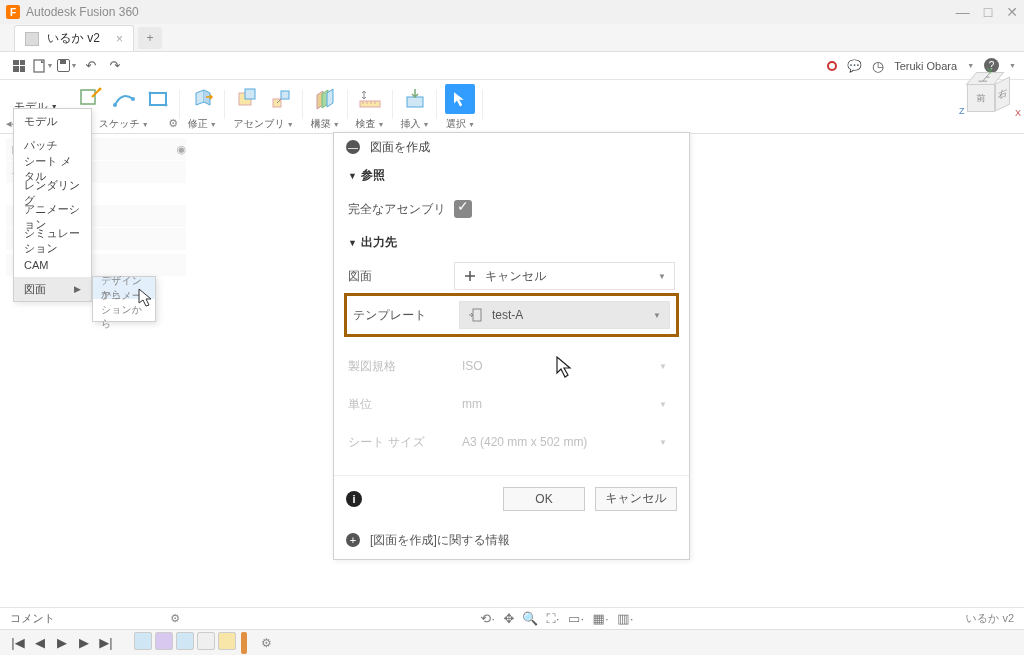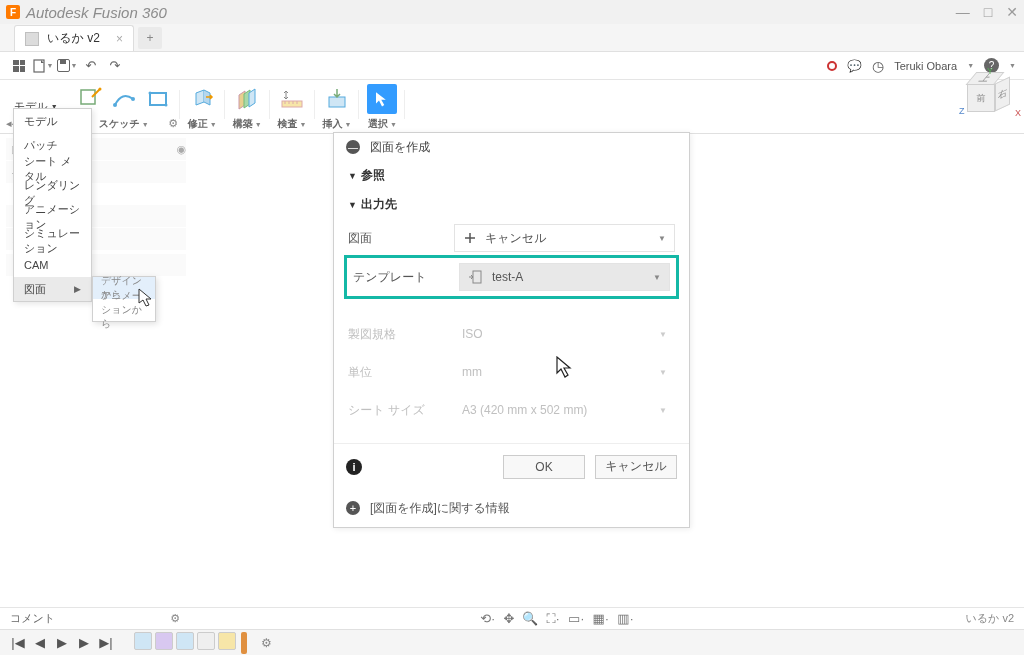--- a/index.html
+++ b/index.html
@@ -1,35 +1,35 @@
 <!DOCTYPE html>
 <html><head>
   <meta charset="utf-8">
   <style>
     * { margin: 0; padding: 0; box-sizing: border-box; font-family: "Meiryo UI","Segoe UI",sans-serif; }
     body { width: 1024px; height: 655px; background: #fff; overflow: hidden; position: relative; font-size: 12px; color: #333; }
     .titlebar { height: 24px; background: #f1f1f1; display: flex; align-items: center; padding: 0 6px; }
     .titlebar .f-icon { width: 14px; height: 14px; background: #ff7a00; color: #fff; font-weight: bold; font-size: 10px; display: flex; align-items: center; justify-content: center; border-radius: 2px; margin-right: 6px; }
-    .titlebar-text { color: #8c8c8c; font-size: 15px; flex: 1; font-style: italic; }
+    .titlebar-text { color: #8c8c8c; font-size: 12px; flex: 1; }
     .win-ctl { display: flex; gap: 14px; color: #9a9a9a; }
     .win-ctl span { font-size: 14px; }
     .tabsrow { height: 28px; background: #f5f5f5; border-bottom: 1px solid #e0e0e0; display: flex; align-items: flex-end; }
     .spacer-left { width: 14px; }
     .doc-tab { height: 26px; background: #fff; border: 1px solid #ddd; border-bottom: none; border-radius: 3px 3px 0 0; display: flex; align-items: center; padding: 0 10px; gap: 8px; min-width: 120px; }
     .doc-tab .d-icon { width: 14px; height: 14px; background: #dcdcdc; border: 1px solid #bfbfbf; }
     .doc-tab .x { color: #aaa; margin-left: auto; font-size: 12px; }
     .plus-tab { width: 24px; height: 22px; display: flex; align-items: center; justify-content: center; color: #888; background: #eaeaea; margin-left: 4px; border-radius: 2px; margin-bottom: 2px; }
     .quickbar { height: 28px; border-bottom: 1px solid #e5e5e5; display: flex; align-items: center; padding: 0 8px; gap: 2px; }
     .qb { width: 22px; height: 22px; display: flex; align-items: center; justify-content: center; color: #666; font-size: 13px; }
     .qb.grid .g { width: 12px; height: 12px; display: grid; grid-template-columns: 1fr 1fr; grid-template-rows: 1fr 1fr; gap: 1px; }
     .qb.grid .g div { background: #666; }
     .save-ic { width: 13px; height: 13px; border: 1.5px solid #666; border-radius: 2px; position: relative; }
     .save-ic::after { content: ""; position: absolute; top: 0; left: 2px; width: 6px; height: 4px; background: #666; }
     .toolbar { height: 54px; background: #fff; border-bottom: 1px solid #e0e0e0; display: flex; align-items: stretch; padding: 0 4px; }
-    .tgrp { display: flex; flex-direction: column; align-items: center; justify-content: space-between; padding: 2px 8px 0; position: relative; font-weight: bold; }
+    .tgrp { display: flex; flex-direction: column; align-items: center; justify-content: space-between; padding: 2px 8px 0; position: relative; }
     .tgrp::after { content: ""; position: absolute; right: 0; top: 10px; bottom: 14px; width: 1px; background: #eee; }
     .ticons { display: flex; gap: 6px; height: 34px; align-items: center; }
     .ticon { width: 28px; height: 28px; display: flex; align-items: center; justify-content: center; }
     .ticon svg, .ticon .shape { width: 24px; height: 24px; }
     .tlabel { font-size: 10px; color: #666; display: flex; align-items: center; gap: 2px; padding-bottom: 2px; }
     .tlabel .car { font-size: 7px; color: #888; }
     .model-btn { display: flex; align-items: center; gap: 3px; padding: 0 10px; color: #444; font-size: 11px; align-self: center; }
     .select-tool { width: 30px; height: 30px; display: flex; align-items: center; justify-content: center; background: #339cff; border-radius: 2px; }
     .browser-area { position: absolute; left: 6px; top: 112px; width: 180px; }
     .browser-head { height: 22px; display: flex; align-items: center; gap: 4px; padding-right: 8px; font-size: 11px; }
@@ -56,21 +56,21 @@
     .dlg-title { font-size: 12px; color: #444; }
     .sect { padding: 6px 14px; }
     .sect-h { font-size: 12px; font-weight: bold; color: #333; display: flex; align-items: center; gap: 4px; }
     .sect-h .tri { font-size: 9px; }
     .row { display: flex; align-items: center; height: 38px; padding: 0 14px; gap: 8px; }
     .rlbl { width: 98px; font-size: 12px; color: #555; }
     .rlbl.dis { color: #c0c0c0; }
     .rval { flex: 1; height: 28px; border: 1px solid #e3e3e3; display: flex; align-items: center; padding: 0 8px; gap: 8px; font-size: 12px; color: #555; position: relative; }
     .rval.dis { border: none; color: #c0c0c0; }
     .rval .car-r { margin-left: auto; font-size: 8px; color: #888; }
-    .highlight { border: 3px solid #14b8a6; margin: -2px 10px 16px; padding: 2px; }
+    .highlight { border: 3px solid #a16207; margin: -2px 10px 10px; padding: 2px; }
     .highlight .row { height: 34px; }
     .chk { width: 18px; height: 18px; border-radius: 3px; background: #888; position: relative; }
     .chk::after { content: "✓"; color: #fff; position: absolute; left: 3px; top: -2px; font-size: 14px; }
     .dlg-foot { height: 46px; border-top: 1px solid #eee; display: flex; align-items: center; padding: 0 12px; gap: 10px; }
     .dlg-foot .info-i { width: 16px; height: 16px; border-radius: 50%; background: #222; color: #fff; display: flex; align-items: center; justify-content: center; font-size: 11px; font-weight: bold; }
     .btn { width: 82px; height: 24px; border: 1px solid #ccc; background: #f8f8f8; display: flex; align-items: center; justify-content: center; font-size: 12px; color: #555; }
     .dlg-info { height: 38px; border-top: 0; display: flex; align-items: center; gap: 10px; padding: 0 12px; color: #555; font-size: 12px; }
     .plus-c { width: 14px; height: 14px; border-radius: 50%; background: #555; color: #fff; font-size: 11px; display: flex; align-items: center; justify-content: center; }
     .cursor2 { position: absolute; left: 555px; top: 356px; z-index: 40; pointer-events: none; }
     .statusbar { position: absolute; bottom: 26px; left: 0; right: 0; height: 22px; border-top: 1px solid #e5e5e5; display: flex; align-items: center; padding: 0 10px; font-size: 11px; color: #666; }
@@ -189,20 +189,41 @@
           </svg>
         </div>
       </div>
     <div class="tlabel">
         <span>修正</span>
         <span class="car">▼</span>
       </div>
   </div>
   <div class="tgrp">
     <div class="ticons">
+      <div class="ticon">
+          <svg viewBox="0 0 24 24">
+            <rect x="4" y="6" width="12" height="12" fill="#f7e6a8" stroke="#daa"></rect>
+            <rect x="10" y="2" width="10" height="10" fill="#cfe6f5" stroke="#5ad"></rect>
+          </svg>
+        </div>
+      <div class="ticon">
+          <svg viewBox="0 0 24 24">
+            <rect x="12" y="4" width="8" height="8" fill="#cfe6f5" stroke="#5ad"></rect>
+            <rect x="4" y="12" width="8" height="8" fill="#f7e6a8" stroke="#daa"></rect>
+            <path d="M12 12 L8 16" stroke="#888"></path>
+          </svg>
+        </div>
+    </div>
+    <div class="tlabel">
+        <span>アセンブリ</span>
+        <span class="car">▼</span>
+      </div>
+  </div>
+  <div class="tgrp">
+    <div class="ticons">
         <div class="ticon">
           <svg viewBox="0 0 24 24">
             <path d="M4 8 L10 4 L10 18 L4 22 Z" fill="#e8cf8f" stroke="#c9a"></path>
             <path d="M9 7 L15 3 L15 17 L9 21 Z" fill="#a8d8a8" stroke="#7b7"></path>
             <path d="M14 6 L20 2 L20 16 L14 20 Z" fill="#cfe6f5" stroke="#5ad"></path>
           </svg>
         </div>
       </div>
     <div class="tlabel">
         <span>構築</span>
@@ -328,20 +349,24 @@
   <div class="dlg-head">
     <div class="close-c">—</div>
     <div class="dlg-title">図面を作成</div>
   </div>
   <div class="sect">
       <div class="sect-h">
         <span class="tri">▼</span>
         <span>参照</span>
       </div>
     </div>
+  <div class="row">
+    <div class="rlbl">完全なアセンブリ</div>
+    <div class="chk"></div>
+  </div>
   <div class="sect">
       <div class="sect-h">
         <span class="tri">▼</span>
         <span>出力先</span>
       </div>
     </div>
   <div class="row">
     <div class="rlbl">図面</div>
     <div class="rval">
       <svg width="14" height="14">

